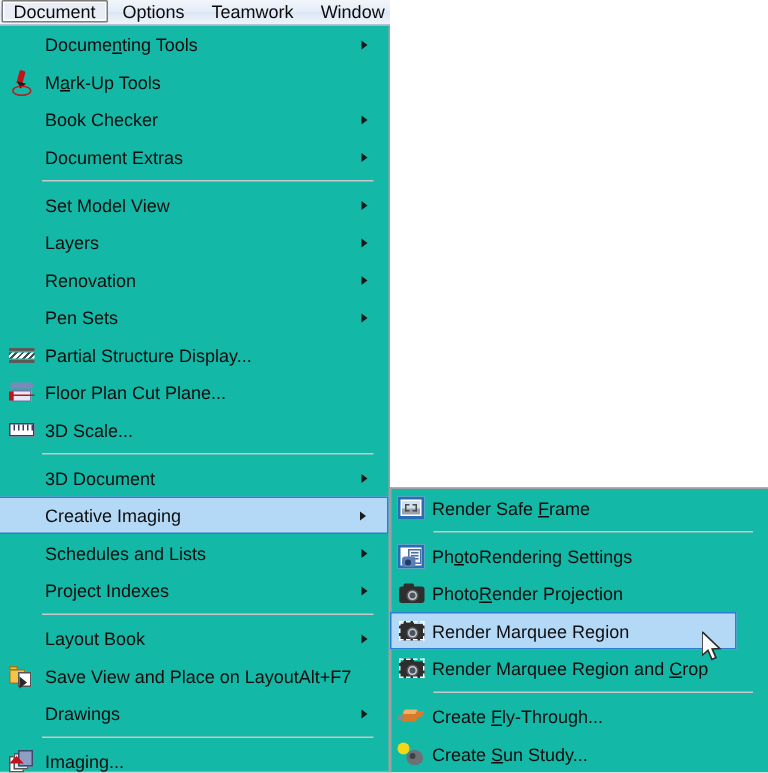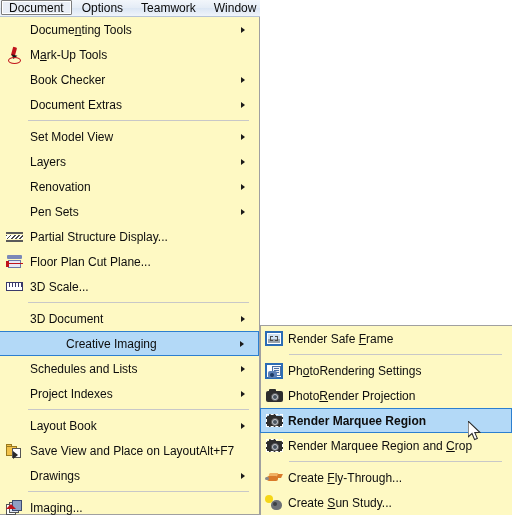--- a/index.html
+++ b/index.html
@@ -33,21 +33,21 @@
   .mb-item.active{
     background:#e9eef6;
     border:1px solid #7c7c7c;
     border-radius:1px;
     box-shadow:inset 0 0 0 1px #ffffff;
   }
 
   
   .menu-panel{
     position:absolute;
-    background:#fef9c3;
+    background:#14b8a6;
     border:1px solid #a0a0a0;
     box-sizing:border-box;
   }
   #main-menu{
     left:0;top:17px;width:260px;height:498px;
     border-top:none;
     border-left:none;
   }
   #sub-menu{
     left:260px;top:325px;width:252px;height:190px;
@@ -65,28 +65,26 @@
   .menu-item.sel{
     background:#b3d9f7;
     border-top:1px solid #2c7fd0;
     border-bottom:1px solid #2c7fd0;
   }
   #main-menu .menu-item.sel{
     border-left:1px solid #2c7fd0;
     border-right:1px solid #2c7fd0;
     margin-left:-1px;
     width:260px;
-    padding-left:36px;
   }
   #sub-menu .menu-item.sel{
     border-left:1px solid #2c7fd0;
     border-right:1px solid #2c7fd0;
-    width:252px;
+    width:231px;
     margin-left:-1px;
-    font-weight:bold;
   }
 
   .ico{
     width:28px;min-width:28px;height:22px;
     display:flex;align-items:center;justify-content:center;
     position:relative;
   }
   #sub-menu .ico{width:26px;min-width:26px;}
 
   .label{

